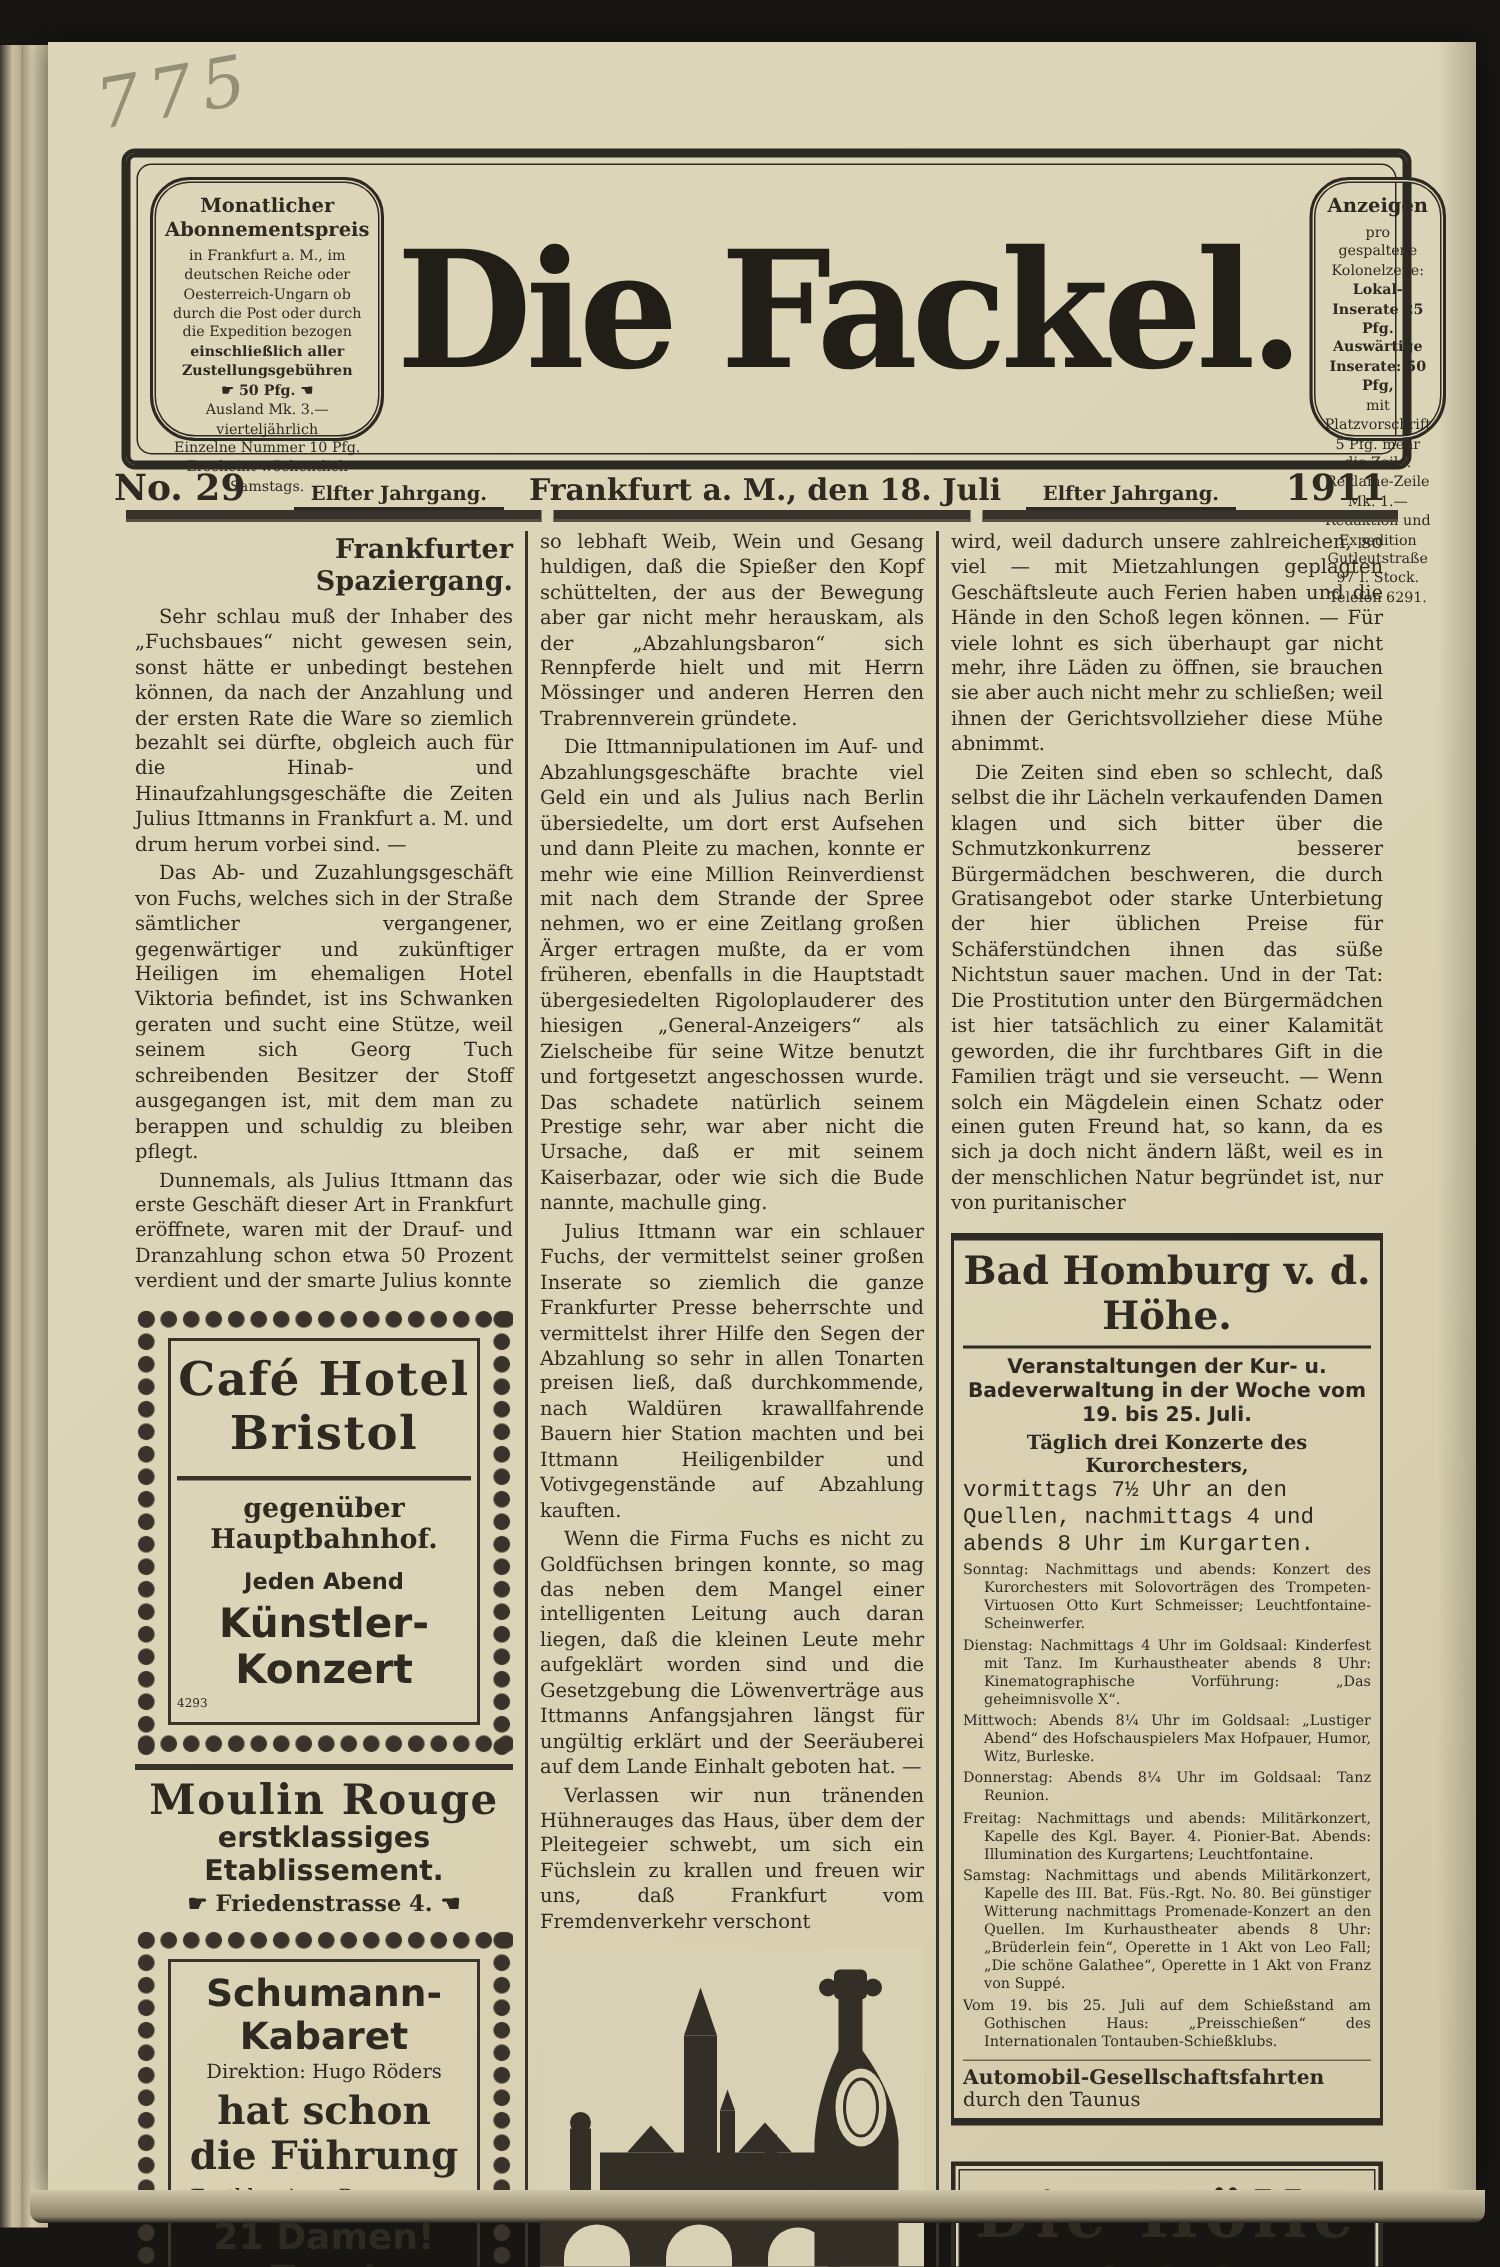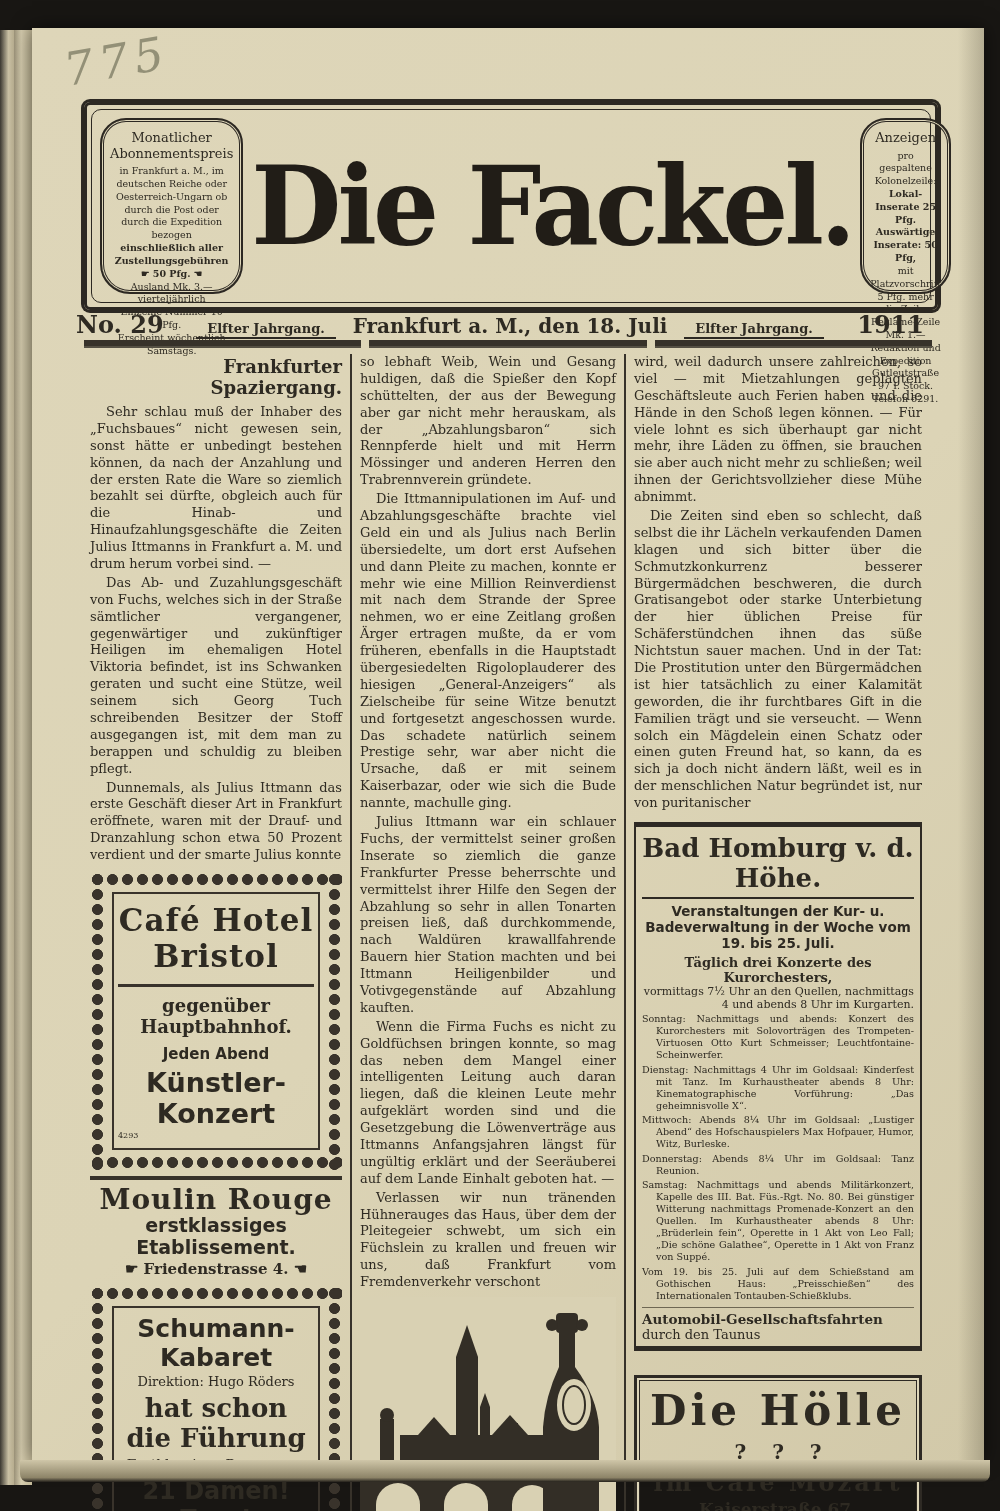--- a/index.html
+++ b/index.html
@@ -24,21 +24,21 @@
   
   .masthead{position:absolute;left:52px;top:74px;width:848px;height:202px;
             border:3px solid #2c2822;border-radius:6px;box-shadow:0 0 0 1px #ded6b9 inset,0 0 0 3px #2c2822;}
   .masthead .inner{position:absolute;inset:4px;border:1px solid #2c2822;border-radius:10px;
             display:flex;align-items:stretch;}
   .mh-box{margin:8px;border:2px solid #2c2822;border-radius:26px 26px 30px 30px;
           box-shadow:0 0 0 1px #ded6b9 inset,0 0 0 2px #2c2822 inset;
           padding:10px 8px;text-align:center;font-size:9.5px;line-height:1.35;}
   .mh-left{width:158px;}
   .mh-right{width:168px;}
-  .mh-box .hd{font-weight:normal;font-size:13px;line-height:1.2;margin-bottom:4px;}
+  .mh-box .hd{font-weight:bold;font-size:13px;line-height:1.2;margin-bottom:4px;}
   .mh-box .b{font-weight:bold;}
   .mh-title{flex:1;display:flex;align-items:center;justify-content:center;}
   .mh-title .t{font-size:104px;font-weight:bold;letter-spacing:-4px;transform:scaleY(1.04);
                color:#211d17;white-space:nowrap;}
   
   .dateline{position:absolute;left:44px;top:282px;width:848px;display:flex;align-items:baseline;}
   .dl-no{font-weight:bold;font-size:24px;width:120px;}
   .dl-vol{font-weight:bold;font-size:13px;border-bottom:2px solid #2c2822;padding-bottom:1px;width:140px;text-align:center;}
   .dl-center{flex:1;text-align:center;font-weight:bold;font-size:20px;}
   .dl-year{font-weight:bold;font-size:24px;width:100px;text-align:right;}
@@ -88,21 +88,21 @@
 
   
   .henninger{margin-top:6px;}
 
   
   .homburg{border-top:5px solid #2e2a24;border-bottom:5px solid #2e2a24;border-left:2px solid #2e2a24;border-right:2px solid #2e2a24;
       padding:6px 6px 4px;margin-top:10px;}
   .homb-title{font-weight:bold;font-size:26px;text-align:center;border-bottom:2px solid #2e2a24;padding-bottom:4px;margin-bottom:4px;}
   .homb-sub{font-weight:bold;font-size:13.5px;text-align:center;font-family:"DejaVu Sans","Liberation Sans",sans-serif;line-height:1.2;}
   .homb-sub2{font-weight:bold;font-size:13px;text-align:center;margin-top:3px;}
-  .homb-sub3{font-size:11px;text-align:right;line-height:1.2;}
+  .homb-sub3{font-size:15px;text-align:left;line-height:1.2;font-family:Liberation Mono, monospace;}
   .homb-item{font-size:9.6px;line-height:1.25;text-align:justify;margin:2.5px 0;padding-left:14px;text-indent:-14px;}
   .homb-auto{font-size:13px;margin-top:5px;border-top:1px solid #6e6753;padding-top:3px;}
   .homb-auto b{font-size:13.5px;}
 
   
   .hoelle{border:3px solid #2e2a24;box-shadow:0 0 0 2px #ded6b9 inset,0 0 0 3px #2e2a24 inset;
       text-align:center;padding:12px 6px;margin-top:24px;}
   .hoelle-name{font-weight:bold;font-size:42px;letter-spacing:4px;line-height:1;}
   .hoelle-q{font-weight:bold;font-size:20px;letter-spacing:26px;margin:8px 0 4px;padding-left:26px;}
   .hoelle-cafe{font-weight:bold;font-size:24px;letter-spacing:3px;}
@@ -257,20 +257,21 @@
 
         <div class="homburg">
           <div class="homb-title">Bad Homburg v. d. Höhe.</div>
           <div class="homb-sub">Veranstaltungen der Kur- u. Badeverwaltung in der Woche vom 19. bis 25. Juli.</div>
           <div class="homb-sub2">Täglich drei Konzerte des Kurorchesters,</div>
           <div class="homb-sub3">vormittags 7½ Uhr an den Quellen, nachmittags 4 und abends 8 Uhr im Kurgarten.</div>
           <div class="homb-item">Sonntag: Nachmittags und abends: Konzert des Kurorchesters mit Solovorträgen des Trompeten-Virtuosen Otto Kurt Schmeisser; Leuchtfontaine-Scheinwerfer.</div>
           <div class="homb-item">Dienstag: Nachmittags 4 Uhr im Goldsaal: Kinderfest mit Tanz. Im Kurhaustheater abends 8 Uhr: Kinematographische Vorführung: „Das geheimnisvolle X“.</div>
           <div class="homb-item">Mittwoch: Abends 8¼ Uhr im Goldsaal: „Lustiger Abend“ des Hofschauspielers Max Hofpauer, Humor, Witz, Burleske.</div>
           <div class="homb-item">Donnerstag: Abends 8¼ Uhr im Goldsaal: Tanz Reunion.</div>
+          <div class="homb-item">Freitag: Nachmittags und abends: Militärkonzert, Kapelle des Kgl. Bayer. 4. Pionier-Bat. Abends: Illumination des Kurgartens; Leuchtfontaine.</div>
           <div class="homb-item">Samstag: Nachmittags und abends Militärkonzert, Kapelle des III. Bat. Füs.-Rgt. No. 80. Bei günstiger Witterung nachmittags Promenade-Konzert an den Quellen. Im Kurhaustheater abends 8 Uhr: „Brüderlein fein“, Operette in 1 Akt von Leo Fall; „Die schöne Galathee“, Operette in 1 Akt von Franz von Suppé.</div>
           <div class="homb-item">Vom 19. bis 25. Juli auf dem Schießstand am Gothischen Haus: „Preisschießen“ des Internationalen Tontauben-Schießklubs.</div>
           <div class="homb-auto">
             <b>Automobil-Gesellschaftsfahrten</b><span> durch den Taunus</span>
           </div>
         </div>
 
         <div class="hoelle">
           <div class="hoelle-name">Die Hölle</div>
           <div class="hoelle-q">???</div>

